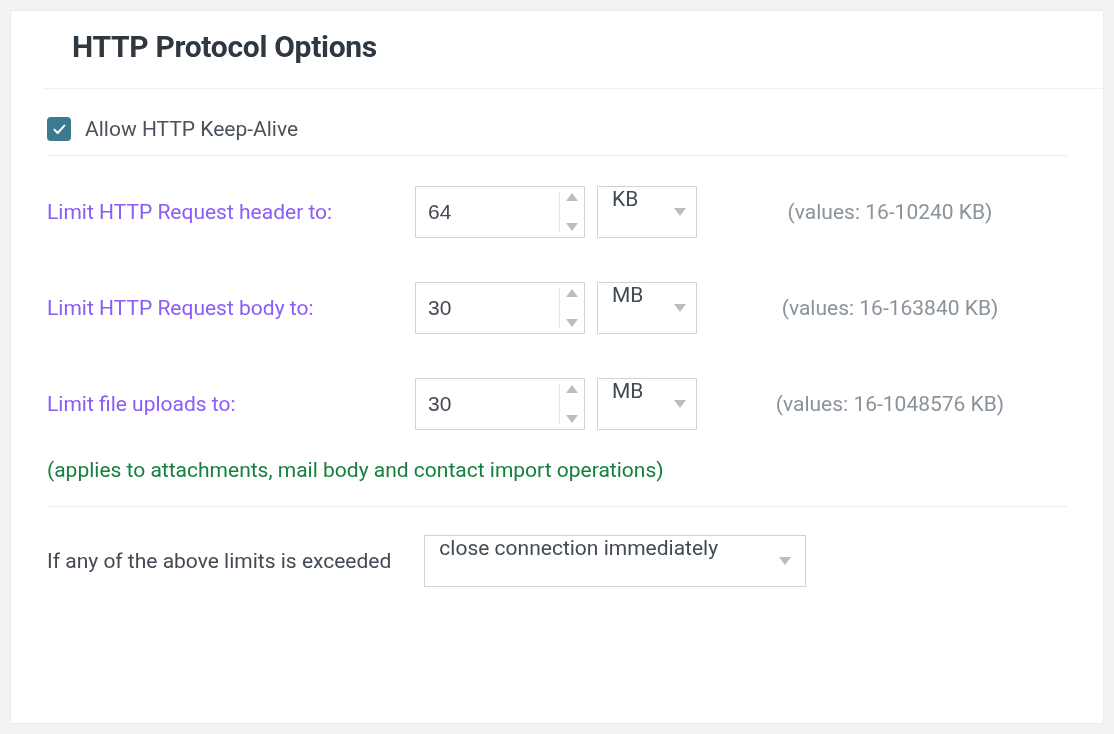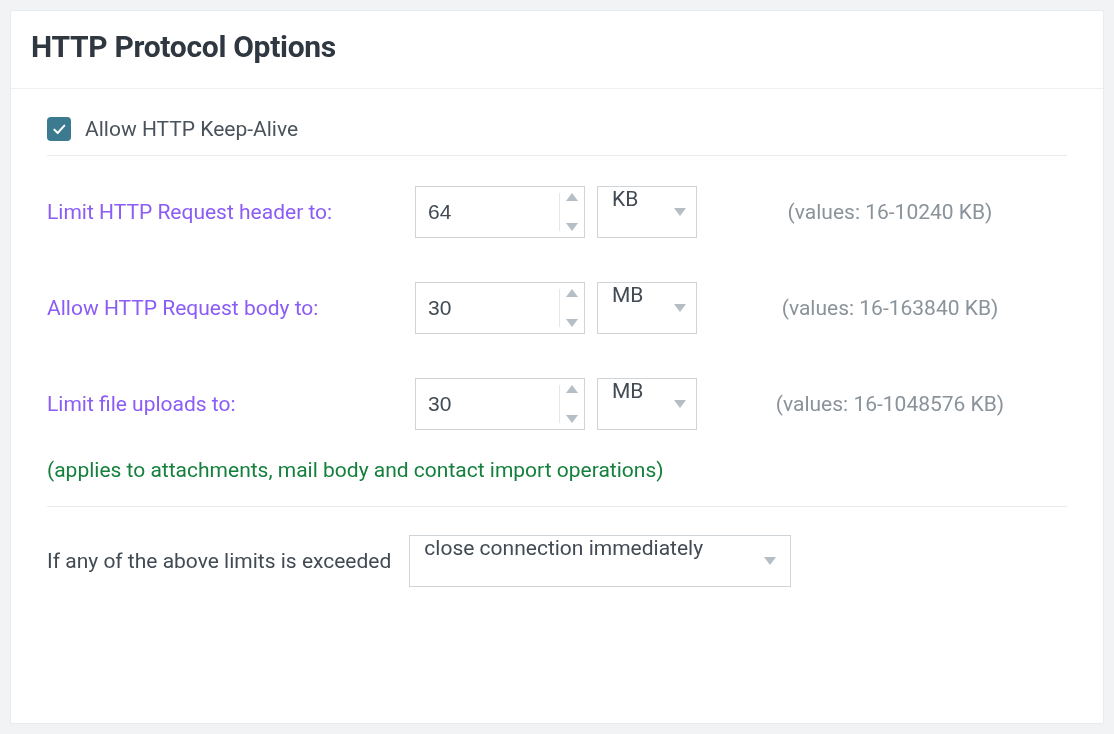--- a/index.html
+++ b/index.html
@@ -10,22 +10,23 @@
       padding: 10px;
     }
     .card {
       background: #fff;
       border: 1px solid #e9ecef;
       border-radius: 2px;
       width: 100%;
       min-height: 714px;
     }
     .card-header {
-      padding: 18px 34px 24px 20px;
+      padding: 18px 34px 24px 28px;
       border-bottom: 1px solid #edeff1;
+      margin-left: 33px;
     }
     .card-title {
       font-size: 30px;
       font-weight: 700;
       color: #2f3740;
       letter-spacing: -0.3px;
     }
     .card-body {
       padding: 28px 36px 40px 36px;
     }
@@ -135,21 +136,21 @@
       text-align: center;
     }
     .subnote {
       font-size: 21px;
       color: #15803d;
       margin-top: 28px;
     }
     .row-exceeded {
       display: flex;
       align-items: center;
-      gap: 18px;
+      gap: 33px;
       margin-top: 28px;
     }
     .row-exceeded label {
       font-size: 21px;
       color: #424a53;
     }
     .select-wide {
       min-width: 382px;
       padding-right: 44px;
     }
@@ -186,21 +187,21 @@
           <span class="tri-up"></span>
           <span class="tri-down"></span>
         </div>
       </div>
       <div class="select">
         <span class="sel-text">KB</span>
         <span class="tri-down"></span>
       </div>
       <span class="hint">(values: 16-10240 KB)</span>
 
-      <label class="field-label">Allow HTTP Request body to:</label>
+      <label class="field-label">Limit HTTP Request body to:</label>
       <div class="spinner">
         <input type="text" value="30" style="">
         <div class="spinner-arrows">
           <span class="tri-up"></span>
           <span class="tri-down"></span>
         </div>
       </div>
       <div class="select">
         <span class="sel-text">MB</span>
         <span class="tri-down"></span>

